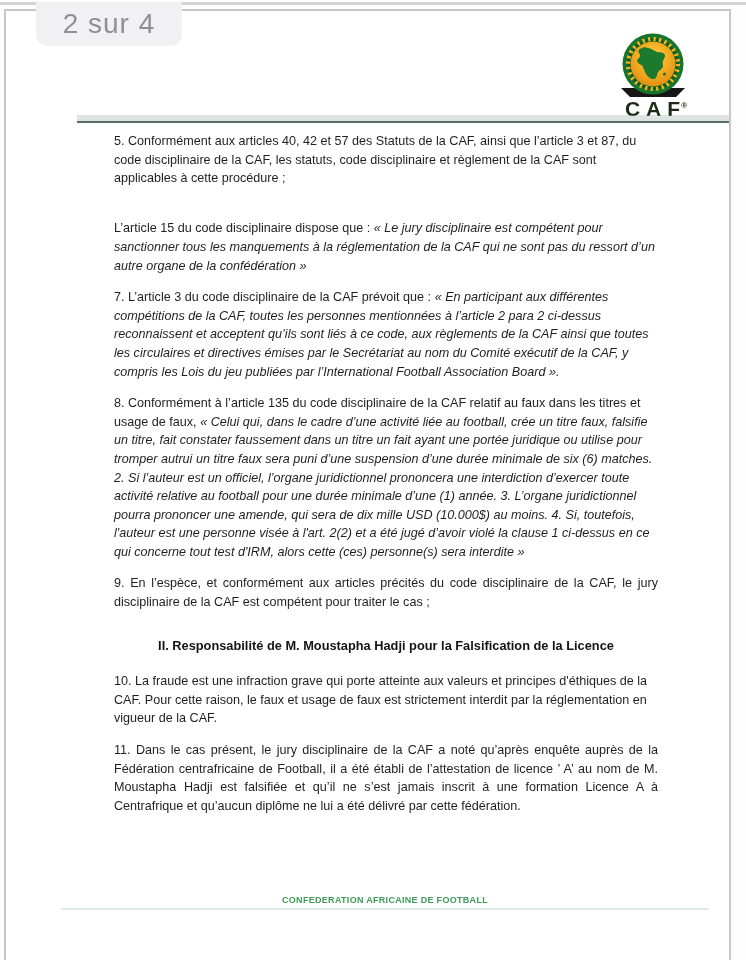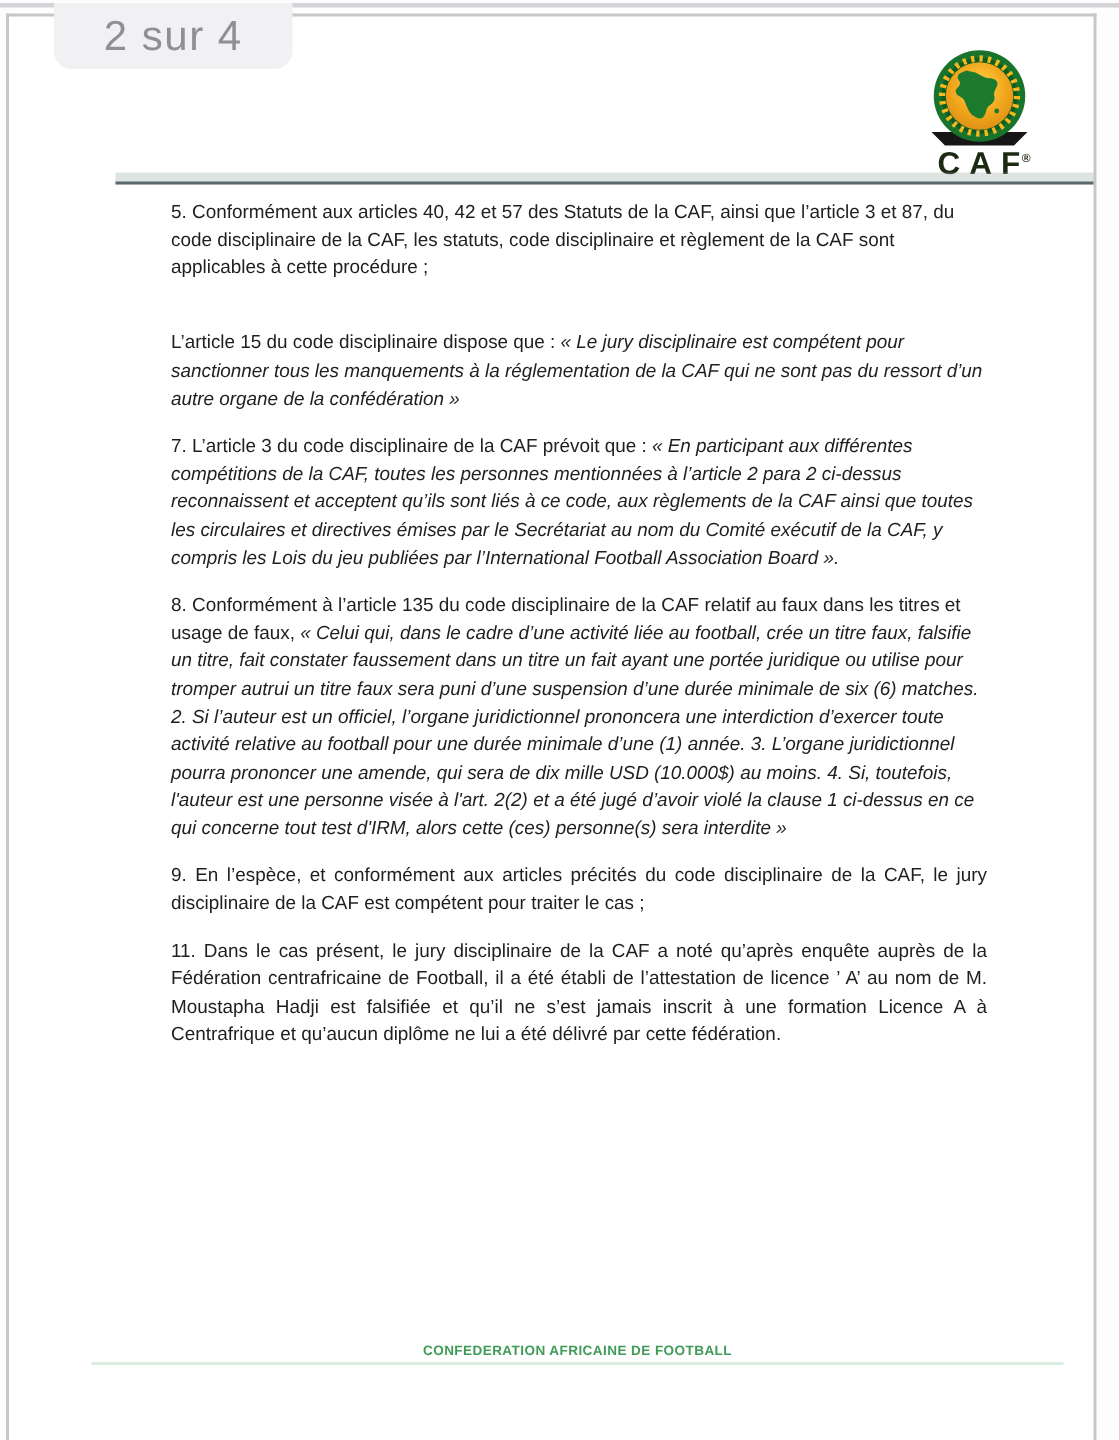--- a/index.html
+++ b/index.html
@@ -16,21 +16,21 @@
   }
   .page {
     position: absolute; left: 4px; top: 9px; right: 15px; bottom: -4px;
     background: #ffffff;
     border-left: 2px solid #c6c6cb;
     border-right: 2px solid #c6c6cb;
     border-top: 2px solid #c6c6cb;
     z-index: 2;
   }
   .page-badge {
-    position: absolute; top: -9px; left: 30px; width: 159px; height: 44px;
+    position: absolute; top: -9px; left: 30px; width: 146px; height: 44px;
     background: #f1f1f4; border-radius: 0 0 12px 12px;
     display: flex; align-items: center; justify-content: center;
     color: #8f8f94; font-size: 28px; letter-spacing: 1px;
     z-index: 5;
   }
   header { position: relative; height: 112px; }
   .logo {
     position: absolute; top: 22px; right: 26px; width: 100px;
     text-align: center; line-height: 1;
   }
@@ -120,21 +120,23 @@
     <p>
       <span>7. L’article 3 du code disciplinaire de la CAF prévoit que : </span><em>« En participant aux différentes compétitions de la CAF, toutes les personnes mentionnées à l’article 2 para 2 ci-dessus reconnaissent et acceptent qu’ils sont liés à ce code, aux règlements de la CAF ainsi que toutes les circulaires et directives émises par le Secrétariat au nom du Comité exécutif de la CAF, y compris les Lois du jeu publiées par l’International Football Association Board ».</em>
     </p>
 
     <p>
       <span>8. Conformément à l’article 135 du code disciplinaire de la CAF relatif au faux dans les titres et usage de faux, </span><em>« Celui qui, dans le cadre d’une activité liée au football, crée un titre faux, falsifie un titre, fait constater faussement dans un titre un fait ayant une portée juridique ou utilise pour tromper autrui un titre faux sera puni d’une suspension d’une durée minimale de six (6) matches. 2. Si l’auteur est un officiel, l’organe juridictionnel prononcera une interdiction d’exercer toute activité relative au football pour une durée minimale d’une (1) année. 3. L’organe juridictionnel pourra prononcer une amende, qui sera de dix mille USD (10.000$) au moins. 4. Si, toutefois, l'auteur est une personne visée à l'art. 2(2) et a été jugé d’avoir violé la clause 1 ci-dessus en ce qui concerne tout test d'IRM, alors cette (ces) personne(s) sera interdite »</em>
     </p>
 
     <p class="justify">9. En l’espèce, et conformément aux articles précités du code disciplinaire de la CAF, le jury disciplinaire de la CAF est compétent pour traiter le cas ;</p>
 
+    <h2>II. Responsabilité de M. Moustapha Hadji pour la Falsification de la Licence</h2>
 
+    <p>10. La fraude est une infraction grave qui porte atteinte aux valeurs et principes d'éthiques de la CAF. Pour cette raison, le faux et usage de faux est strictement interdit par la réglementation en vigueur de la CAF.</p>
 
     <p class="justify">11. Dans le cas présent, le jury disciplinaire de la CAF a noté qu’après enquête auprès de la Fédération centrafricaine de Football, il a été établi de l’attestation de licence ’ A’ au nom de M. Moustapha Hadji est falsifiée et qu’il ne s’est jamais inscrit à une formation Licence A à Centrafrique et qu’aucun diplôme ne lui a été délivré par cette fédération.</p>
 
 
   </main>
 
   <footer>
     <div class="footer-org">CONFEDERATION AFRICAINE DE FOOTBALL</div>
     <div class="footer-line"></div>
   </footer>

